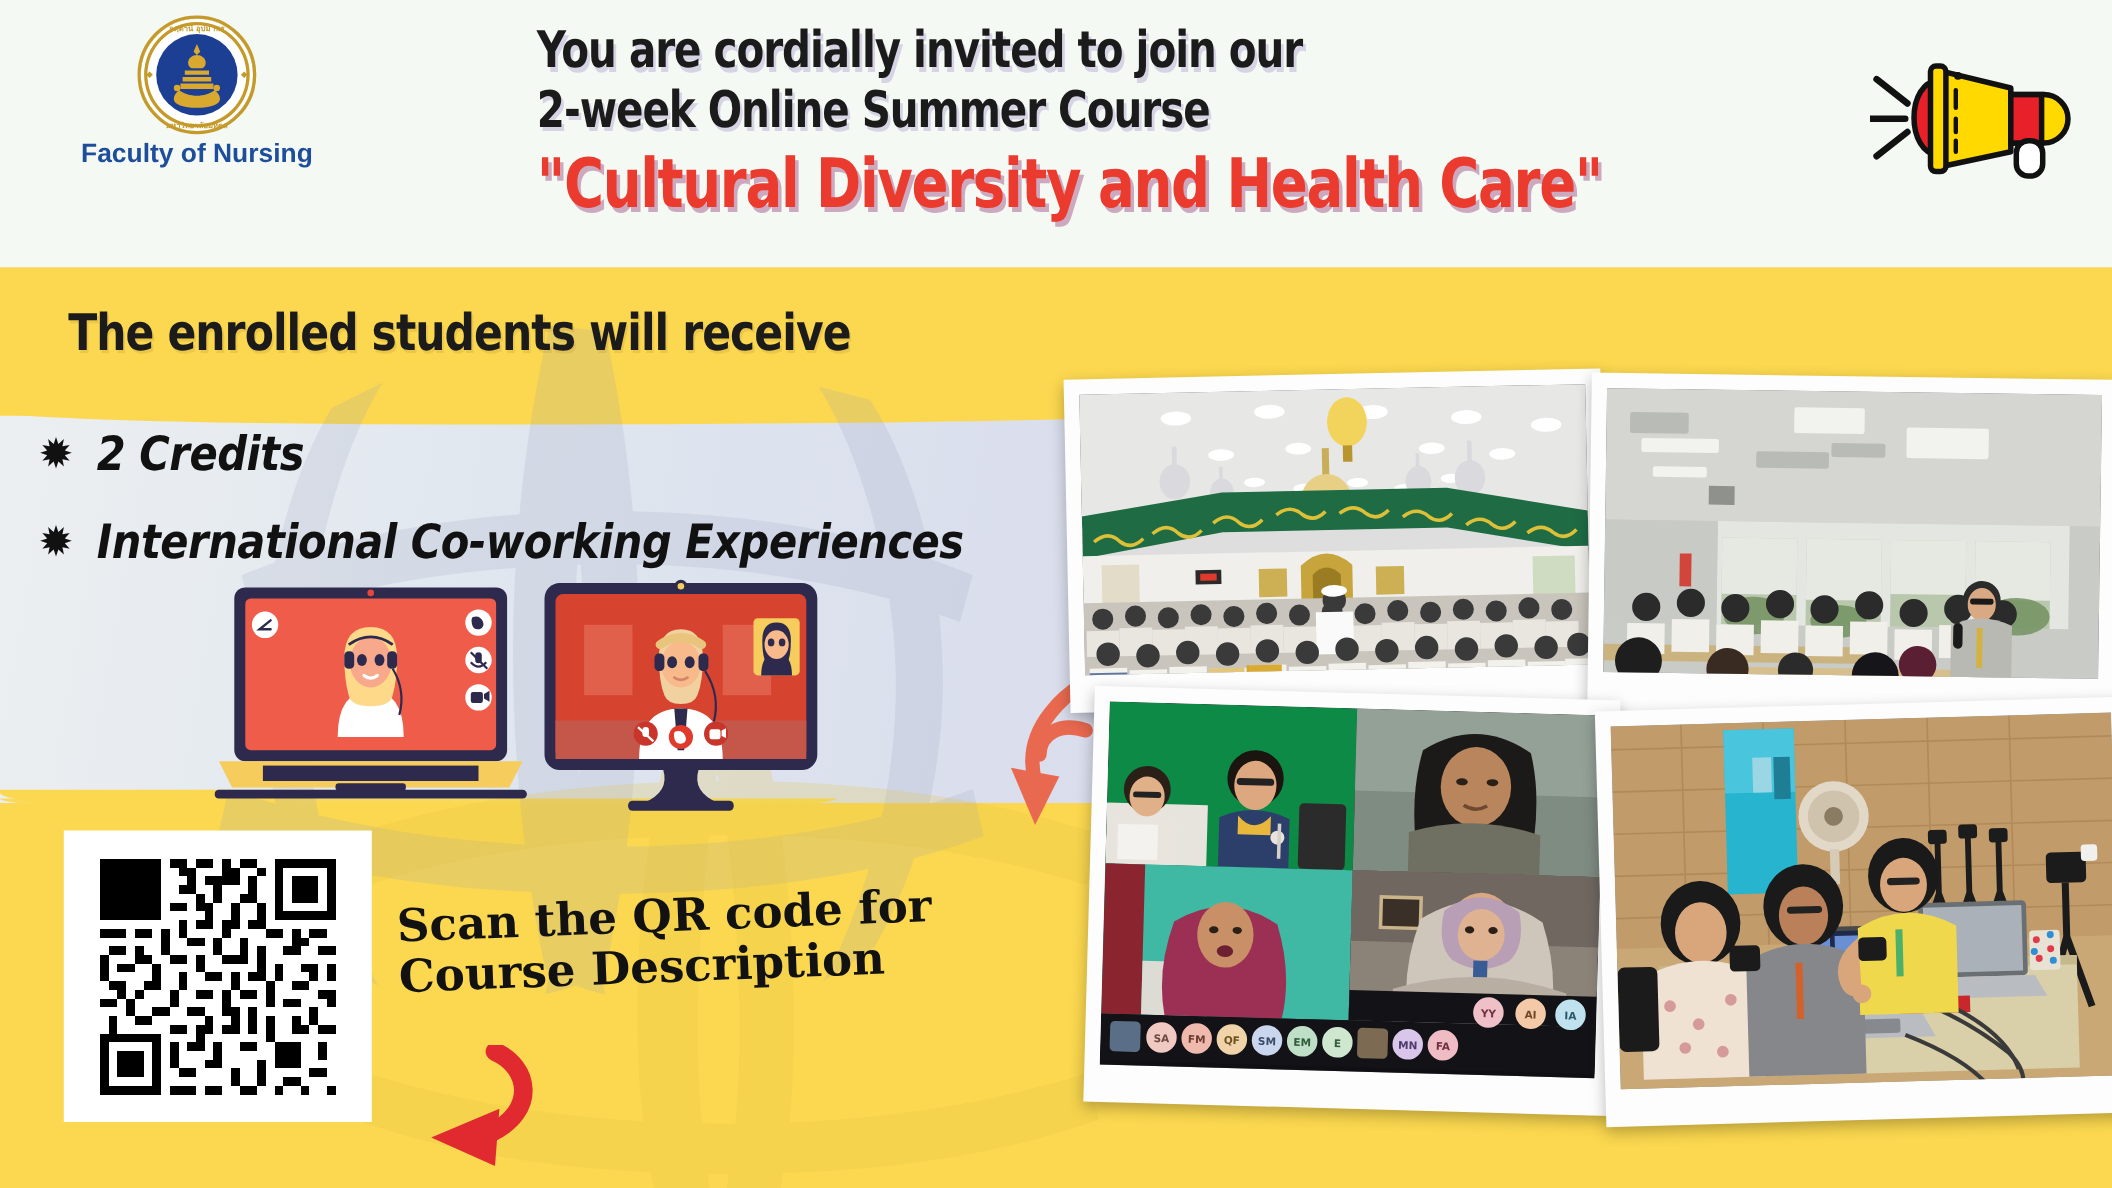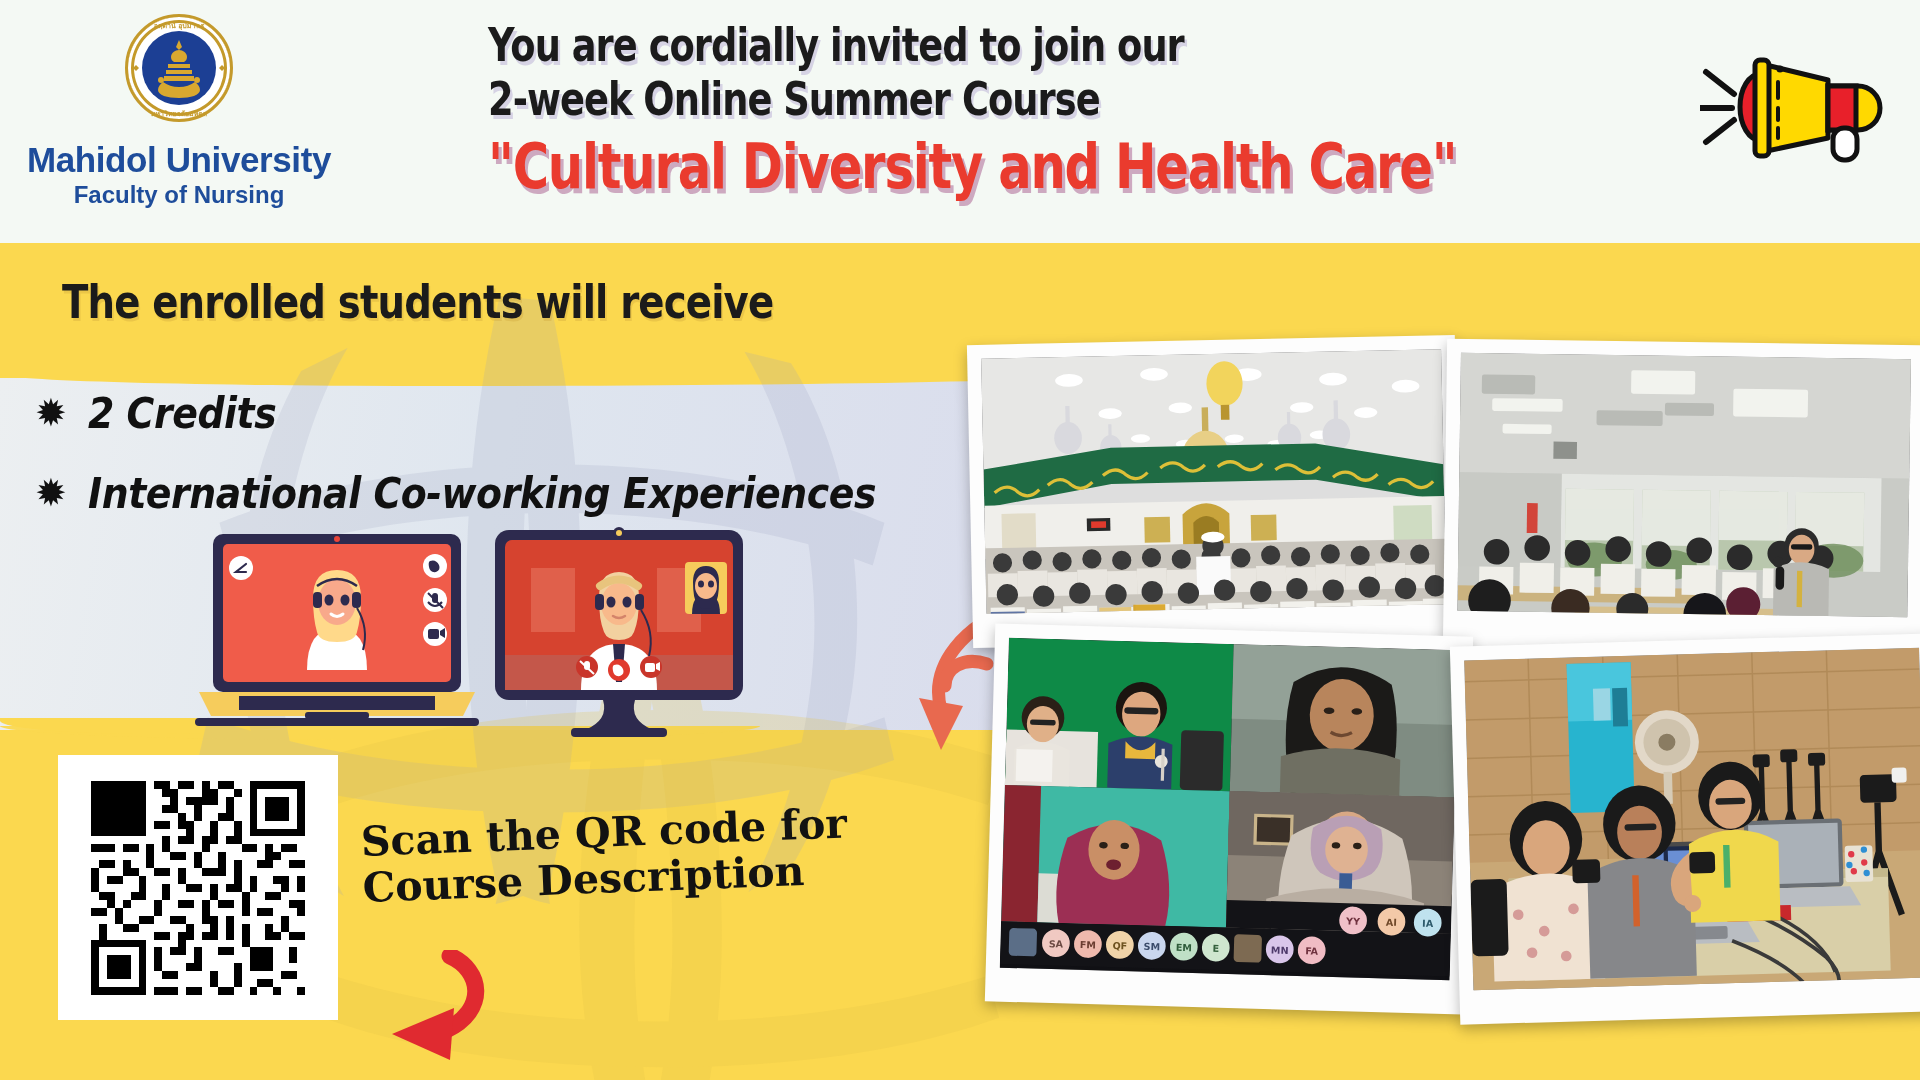--- a/index.html
+++ b/index.html
@@ -22,21 +22,21 @@
     border-radius:0 0 50% 50%/0 0 100% 100%;opacity:.95;}
   .torn-c{position:absolute;left:0;top:718px;width:300px;height:16px;background:#fbd84f;
     border-radius:0 0 60% 60%/0 0 100% 100%;}
 
   
   .globe{position:absolute;left:150px;top:270px;width:800px;height:700px;opacity:.30;pointer-events:none;}
   .globe2{position:absolute;left:300px;top:690px;width:760px;height:420px;opacity:.34;pointer-events:none;}
 
   
   .logo-wrap{position:absolute;left:14px;top:8px;width:330px;height:215px;text-align:center;}
-  .seal{width:108px;height:108px;margin:6px auto 20px;position:relative;}
+  .seal{width:108px;height:108px;margin:6px auto 4px;position:relative;}
   .seal-ring{position:absolute;inset:0;border-radius:50%;background:#fff;
     border:3px solid #c49a2b;box-shadow:inset 0 0 0 3px #fff, inset 0 0 0 6px #c49a2b;}
   .seal-core{position:absolute;left:17px;top:17px;width:74px;height:74px;border-radius:50%;background:#1c3f94;}
   .seal-thai{position:absolute;inset:0;}
   .logo-name{color:#1e4d9b;font-size:35px;font-weight:700;letter-spacing:-.4px;line-height:1.02;
     font-family:"Liberation Sans",sans-serif;}
   .logo-sub{color:#1e4d9b;font-size:24px;font-weight:600;margin-top:3px;}
 
   
   .hdr{position:absolute;left:360px;top:18px;width:1280px;text-align:left;}
@@ -148,21 +148,20 @@
         <g fill="#c49a2b" font-size="7" font-family="DejaVu Sans, sans-serif" font-weight="700">
           <text x="54" y="14" text-anchor="middle">อตฺตานํ อุปมํ กเร</text>
           <text x="54" y="102" text-anchor="middle">มหาวิทยาลัยมหิดล</text>
         </g>
         <g fill="#c49a2b">
           <path d="M8 54l3-3 3 3-3 3z"></path>
             <path d="M100 54l-3-3-3 3 3 3z"></path>
         </g>
       </svg>
     </div>
-    <div class="logo-name">Mahidol University</div>
     <div class="logo-sub">Faculty of Nursing</div>
   </div>
 
   <div class="hdr">
     <div class="hdr-l1">You are cordially invited to join our</div>
     <div class="hdr-l2">2-week Online Summer Course</div>
     <div class="hdr-title">"Cultural Diversity and Health Care"</div>
   </div>
 
   <svg class="megaphone" viewBox="0 0 190 130">

